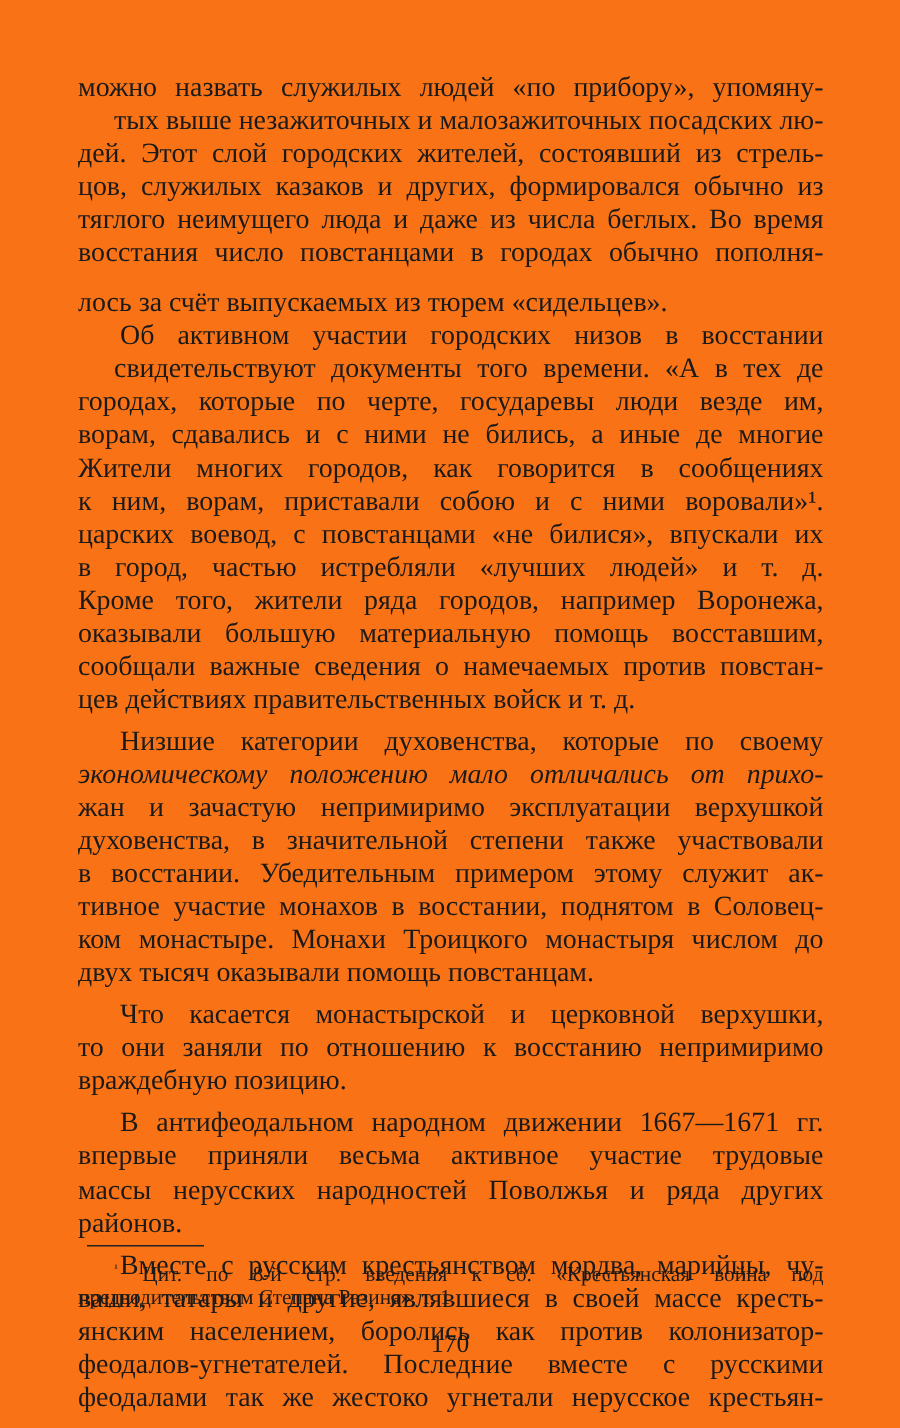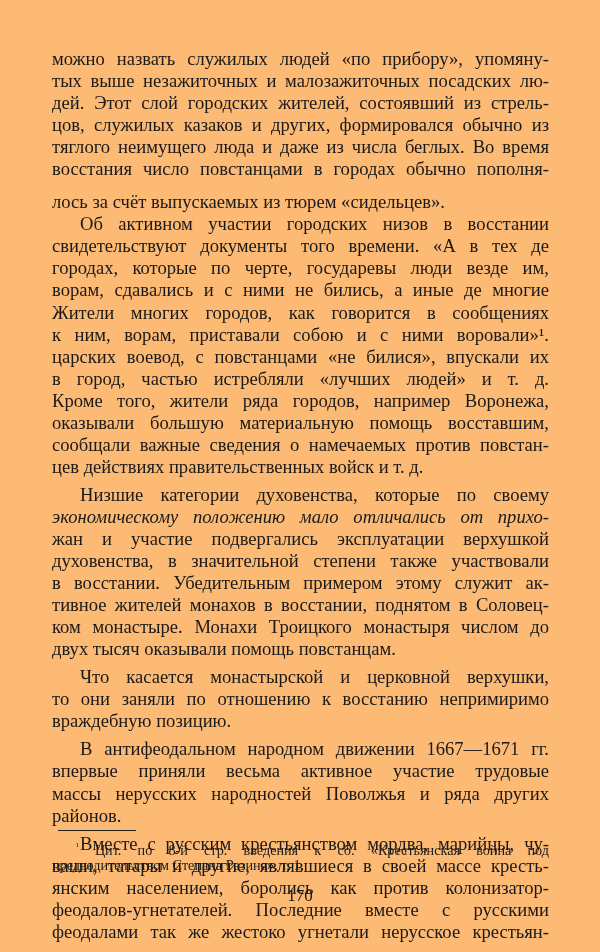--- a/index.html
+++ b/index.html
@@ -1,18 +1,18 @@
 <!DOCTYPE html>
 <html><head>
 <meta charset="utf-8">
 <style>
   html, body { margin:0; padding:0; background:#fff; }
   body { width:600px; height:952px; position:relative; overflow:hidden; }
   .page {
-    position:absolute; left:0; top:0; width:600px; height:952px; background:#fdba74;
+    position:absolute; left:0; top:0; width:600px; height:952px; background:#f97316;
   }
   .body-text {
     position:absolute; left:52px; top:48px; width:497px;
     font-family:"Liberation Serif", "DejaVu Serif", serif;
     font-size:18.6px; line-height:22.05px; color:#1a1a1a;
   }
   .para { margin:0; text-align:justify; text-align-last:justify; }
   .line { display:block; text-align:justify; text-align-last:justify; white-space:nowrap; height:22.05px; }
   .line.end { text-align-last:left; }
   .line.indent { padding-left:28px; }
@@ -36,51 +36,51 @@
 </style>
 </head>
 <body>
 
 <div class="page">
 
   <div class="body-text">
 
     <div class="para">
       <span class="line" style="white-space: normal; overflow: hidden;">можно назвать служилых людей «по прибору», упомяну-</span>
-      <span class="line" style="white-space: normal; overflow: hidden;">тых выше незажиточных и малозажиточных посадских лю-</span>
+      <span class="line" style="white-space: normal; overflow: hidden; margin-left: 24px;">тых выше незажиточных и малозажиточных посадских лю-</span>
       <span class="line" style="white-space: normal; overflow: hidden;">дей. Этот слой городских жителей, состоявший из стрель-</span>
       <span class="line" style="white-space: normal; overflow: hidden;">цов, служилых казаков и других, формировался обычно из</span>
       <span class="line" style="white-space: normal; overflow: hidden;">тяглого неимущего люда и даже из числа беглых. Во время</span>
       <span class="line" style="white-space: normal; overflow: hidden;">восстания число повстанцами в городах обычно пополня-</span>
       <span class="line end" style="white-space: normal; overflow: hidden; margin-top: 11px;">лось за счёт выпускаемых из тюрем «сидельцев».</span>
     </div>
 
     <div class="para">
       <span class="line indent" style="white-space: normal; overflow: hidden;">Об активном участии городских низов в восстании</span>
-      <span class="line" style="white-space: normal; overflow: hidden;">свидетельствуют документы того времени. «А в тех де</span>
+      <span class="line" style="white-space: normal; overflow: hidden; margin-left: 24px;">свидетельствуют документы того времени. «А в тех де</span>
       <span class="line" style="white-space: normal; overflow: hidden;">городах, которые по черте, государевы люди везде им,</span>
       <span class="line" style="white-space: normal; overflow: hidden;">ворам, сдавались и с ними не бились, а иные де многие</span>
       <span class="line" style="white-space: normal; overflow: hidden;">Жители многих городов, как говорится в сообщениях</span>
       <span class="line" style="white-space: normal; overflow: hidden;">к ним, ворам, приставали собою и с ними воровали»¹.</span>
       <span class="line" style="white-space: normal; overflow: hidden; font-family: Liberation Serif, serif;">царских воевод, с повстанцами «не билися», впускали их</span>
       <span class="line" style="white-space: normal; overflow: hidden;">в город, частью истребляли «лучших людей» и т. д.</span>
       <span class="line" style="white-space: normal; overflow: hidden;">Кроме того, жители ряда городов, например Воронежа,</span>
       <span class="line" style="white-space: normal; overflow: hidden;">оказывали большую материальную помощь восставшим,</span>
       <span class="line" style="white-space: normal; overflow: hidden;">сообщали важные сведения о намечаемых против повстан-</span>
       <span class="line end" style="white-space: normal; overflow: hidden;">цев действиях правительственных войск и т. д.</span>
     </div>
     <div class="para-gap"></div>
 
     <div class="para">
       <span class="line indent" style="white-space: normal; overflow: hidden;">Низшие категории духовенства, которые по своему</span>
       <span class="line" style="white-space: normal; overflow: hidden; font-style: italic;">экономическому положению мало отличались от прихо-</span>
-      <span class="line" style="white-space: normal; overflow: hidden;">жан и участие подвергались эксплуатации верхушкой</span>
+      <span class="line" style="white-space: normal; overflow: hidden;">жан и зачастую непримиримо эксплуатации верхушкой</span>
       <span class="line" style="white-space: normal; overflow: hidden;">духовенства, в значительной степени также участвовали</span>
       <span class="line" style="white-space: normal; overflow: hidden;">в восстании. Убедительным примером этому служит ак-</span>
-      <span class="line" style="white-space: normal; overflow: hidden;">тивное жителей монахов в восстании, поднятом в Соловец-</span>
+      <span class="line" style="white-space: normal; overflow: hidden;">тивное участие монахов в восстании, поднятом в Соловец-</span>
       <span class="line" style="white-space: normal; overflow: hidden;">ком монастыре. Монахи Троицкого монастыря числом до</span>
       <span class="line end" style="white-space: normal; overflow: hidden;">двух тысяч оказывали помощь повстанцам.</span>
     </div>
     <div class="para-gap"></div>
 
     <div class="para">
       <span class="line indent" style="white-space: normal; overflow: hidden;">Что касается монастырской и церковной верхушки,</span>
       <span class="line" style="white-space: normal; overflow: hidden;">то они заняли по отношению к восстанию непримиримо</span>
       <span class="line end" style="white-space: normal; overflow: hidden;">враждебную позицию.</span>
     </div>

